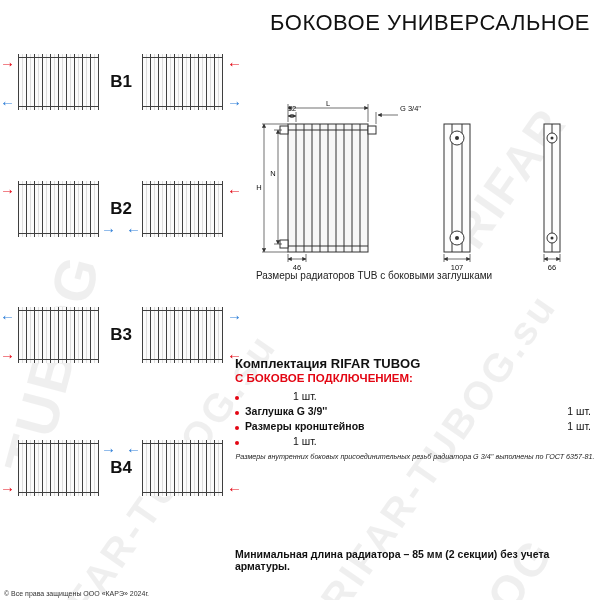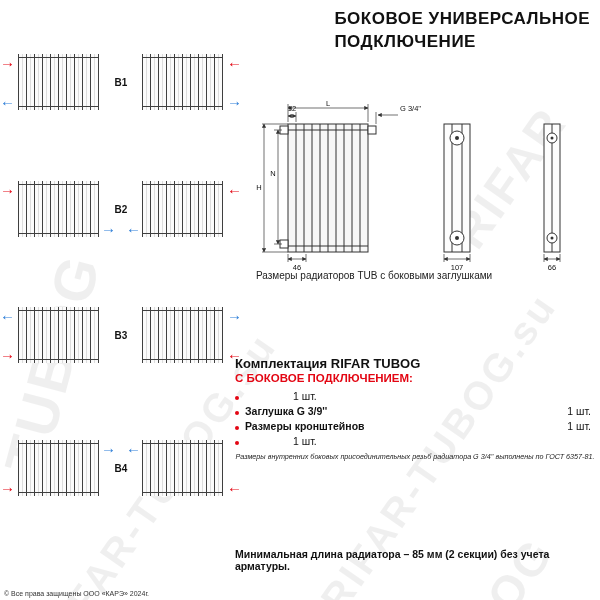--- a/index.html
+++ b/index.html
@@ -15,39 +15,39 @@
     color:#000;opacity:0.06;letter-spacing:3px;pointer-events:none;
   }
   .wm1{font-size:58px;left:-60px;top:330px;transform:rotate(-75deg);}
   .wm2{font-size:40px;left:-30px;top:470px;transform:rotate(-55deg);}
   .wm3{font-size:40px;left:250px;top:430px;transform:rotate(-55deg);}
   .wm4{font-size:48px;left:430px;top:150px;transform:rotate(-55deg);}
   .wm5{font-size:46px;left:400px;top:590px;transform:rotate(-55deg);}
   .layer{position:absolute;inset:0;z-index:1;}
   
   .page-title{
-    position:absolute;top:8px;right:10px;text-align:left;
-    font-size:17px;font-weight:bold;line-height:1.35;letter-spacing:.5px;
+    position:absolute;top:8px;right:10px;text-align:right;
+    font-size:22px;font-weight:normal;line-height:1.35;letter-spacing:.5px;
   }
   
   .scheme-row{position:absolute;left:2px;width:238px;height:64px;}
   .radiator{
     position:absolute;top:4px;width:81px;height:56px;
     background:repeating-linear-gradient(90deg,#3f3f3f 0 1px,#fbfbfb 1px 4px,#dcdcdc 4px 5px,#fbfbfb 5px 8px);
   }
   .radiator::before,.radiator::after{
     content:"";position:absolute;left:0;right:0;height:1px;background:#3f3f3f;
   }
   .radiator::before{top:3px;}
   .radiator::after{bottom:3px;}
   .rad-left{left:16px;}
   .rad-right{left:140px;}
   .scheme-label{
     position:absolute;left:50%;top:50%;transform:translate(-50%,-50%);
-    font-size:10px;font-weight:bold;background:#fff;padding:1px 3px;
+    font-size:17px;font-weight:bold;background:#fff;padding:1px 3px;
   }
   .arrows{position:absolute;inset:0;}
   .arrow{position:absolute;font-size:15px;font-weight:bold;line-height:1;}
   .pos-outer-top-left{left:-2px;top:4px;}
   .pos-outer-bottom-left{left:-2px;bottom:6px;}
   .pos-outer-top-right{right:-2px;top:4px;}
   .pos-outer-bottom-right{right:-2px;bottom:6px;}
   .pos-inner-top-left{left:99px;top:4px;}
   .pos-inner-bottom-left{left:99px;bottom:6px;}
   .pos-inner-top-right{right:99px;top:4px;}
@@ -92,21 +92,20 @@
 <div class="wm wm1">TUBOG</div>
 <div class="wm wm2">RIFAR-TUBOG.su</div>
 <div class="wm wm3">RIFAR-TUBOG.su</div>
 <div class="wm wm4">RIFAR</div>
 <div class="wm wm5">TUBOG</div>
 
 <div class="layer">
 
   <div class="page-title">
     <div>БОКОВОЕ УНИВЕРСАЛЬНОЕ</div>
-    <div>ПОДКЛЮЧЕНИЕ</div>
   </div>
 
   <div class="scheme-row" style="top:50px">
     <div class="radiator rad-left"></div>
     <div class="radiator rad-right"></div>
     <div class="scheme-label">B1</div>
     <div class="arrows">
         <span class="arrow pos-outer-top-left" style="color: rgb(227, 6, 19);">→</span>
         <span class="arrow pos-outer-bottom-left" style="color: rgb(47, 127, 216);">←</span>
         <span class="arrow pos-outer-top-right" style="color: rgb(227, 6, 19);">←</span>

